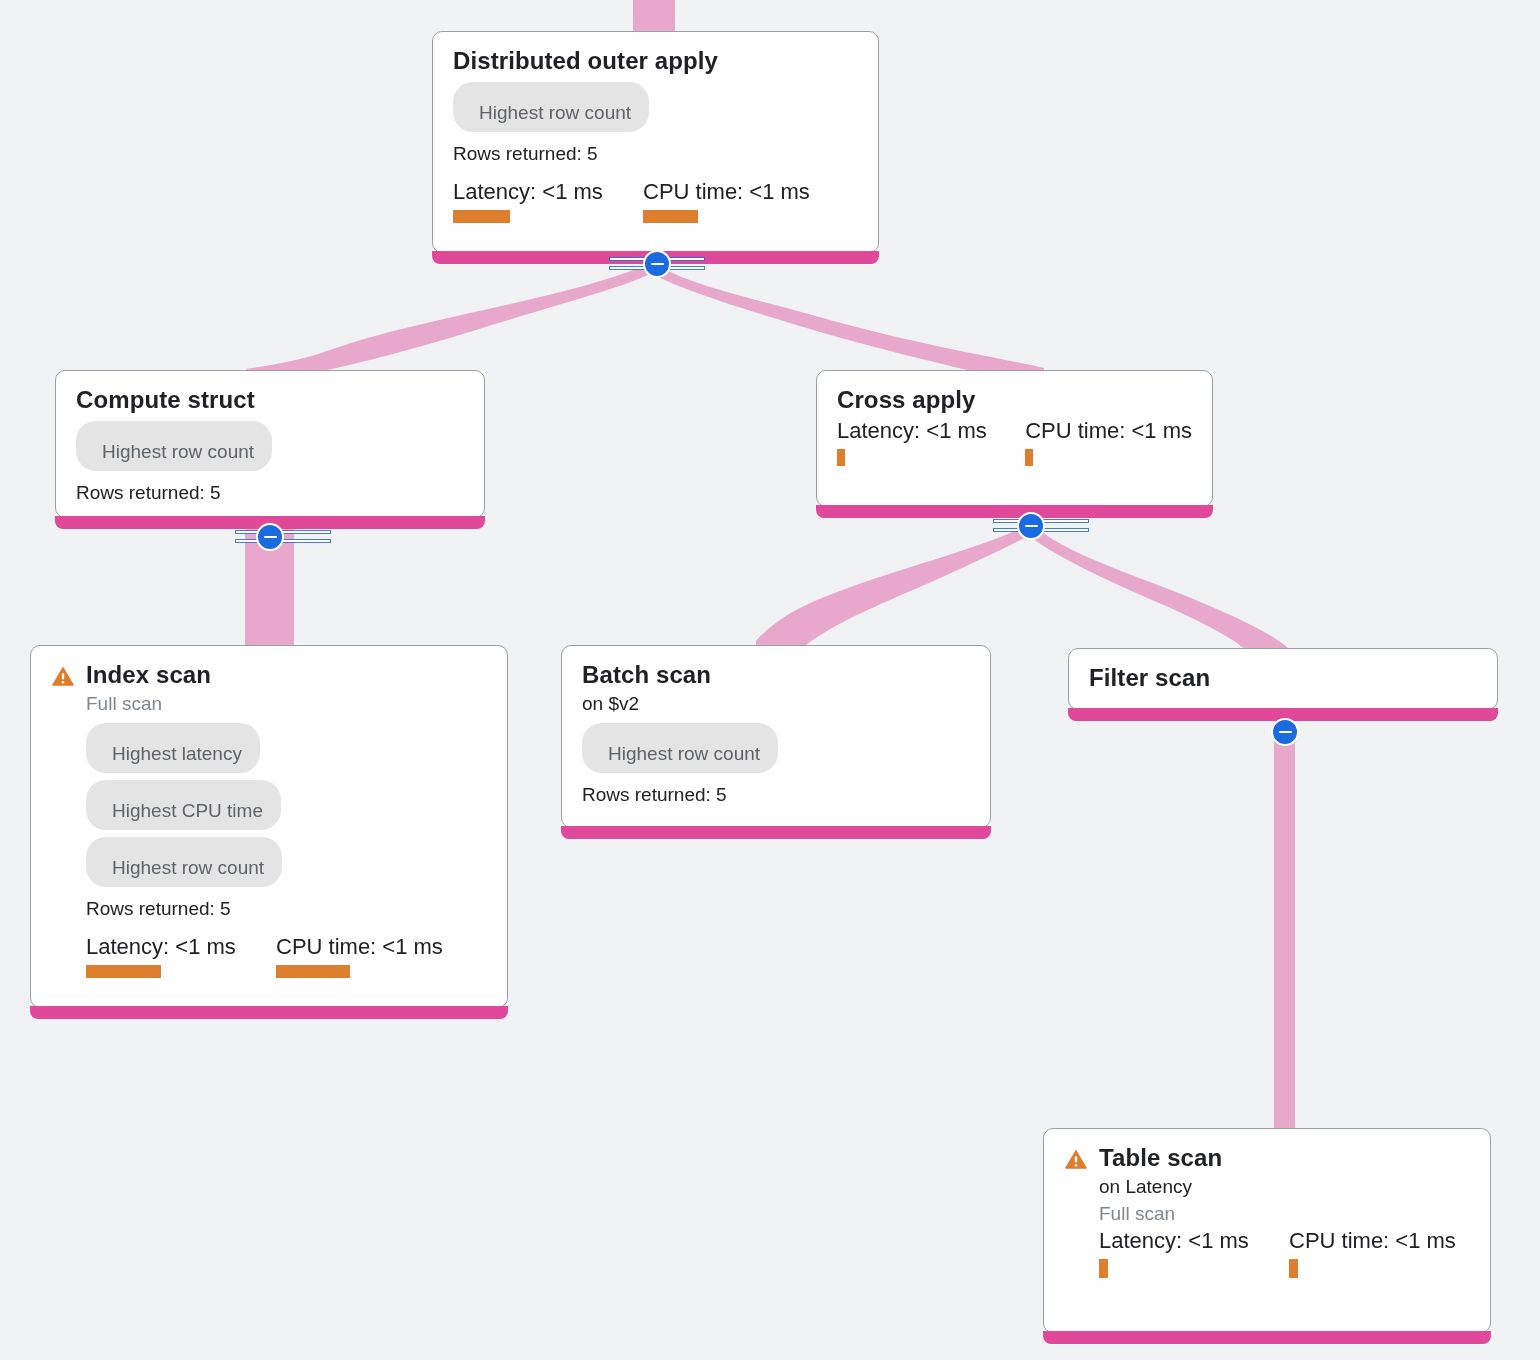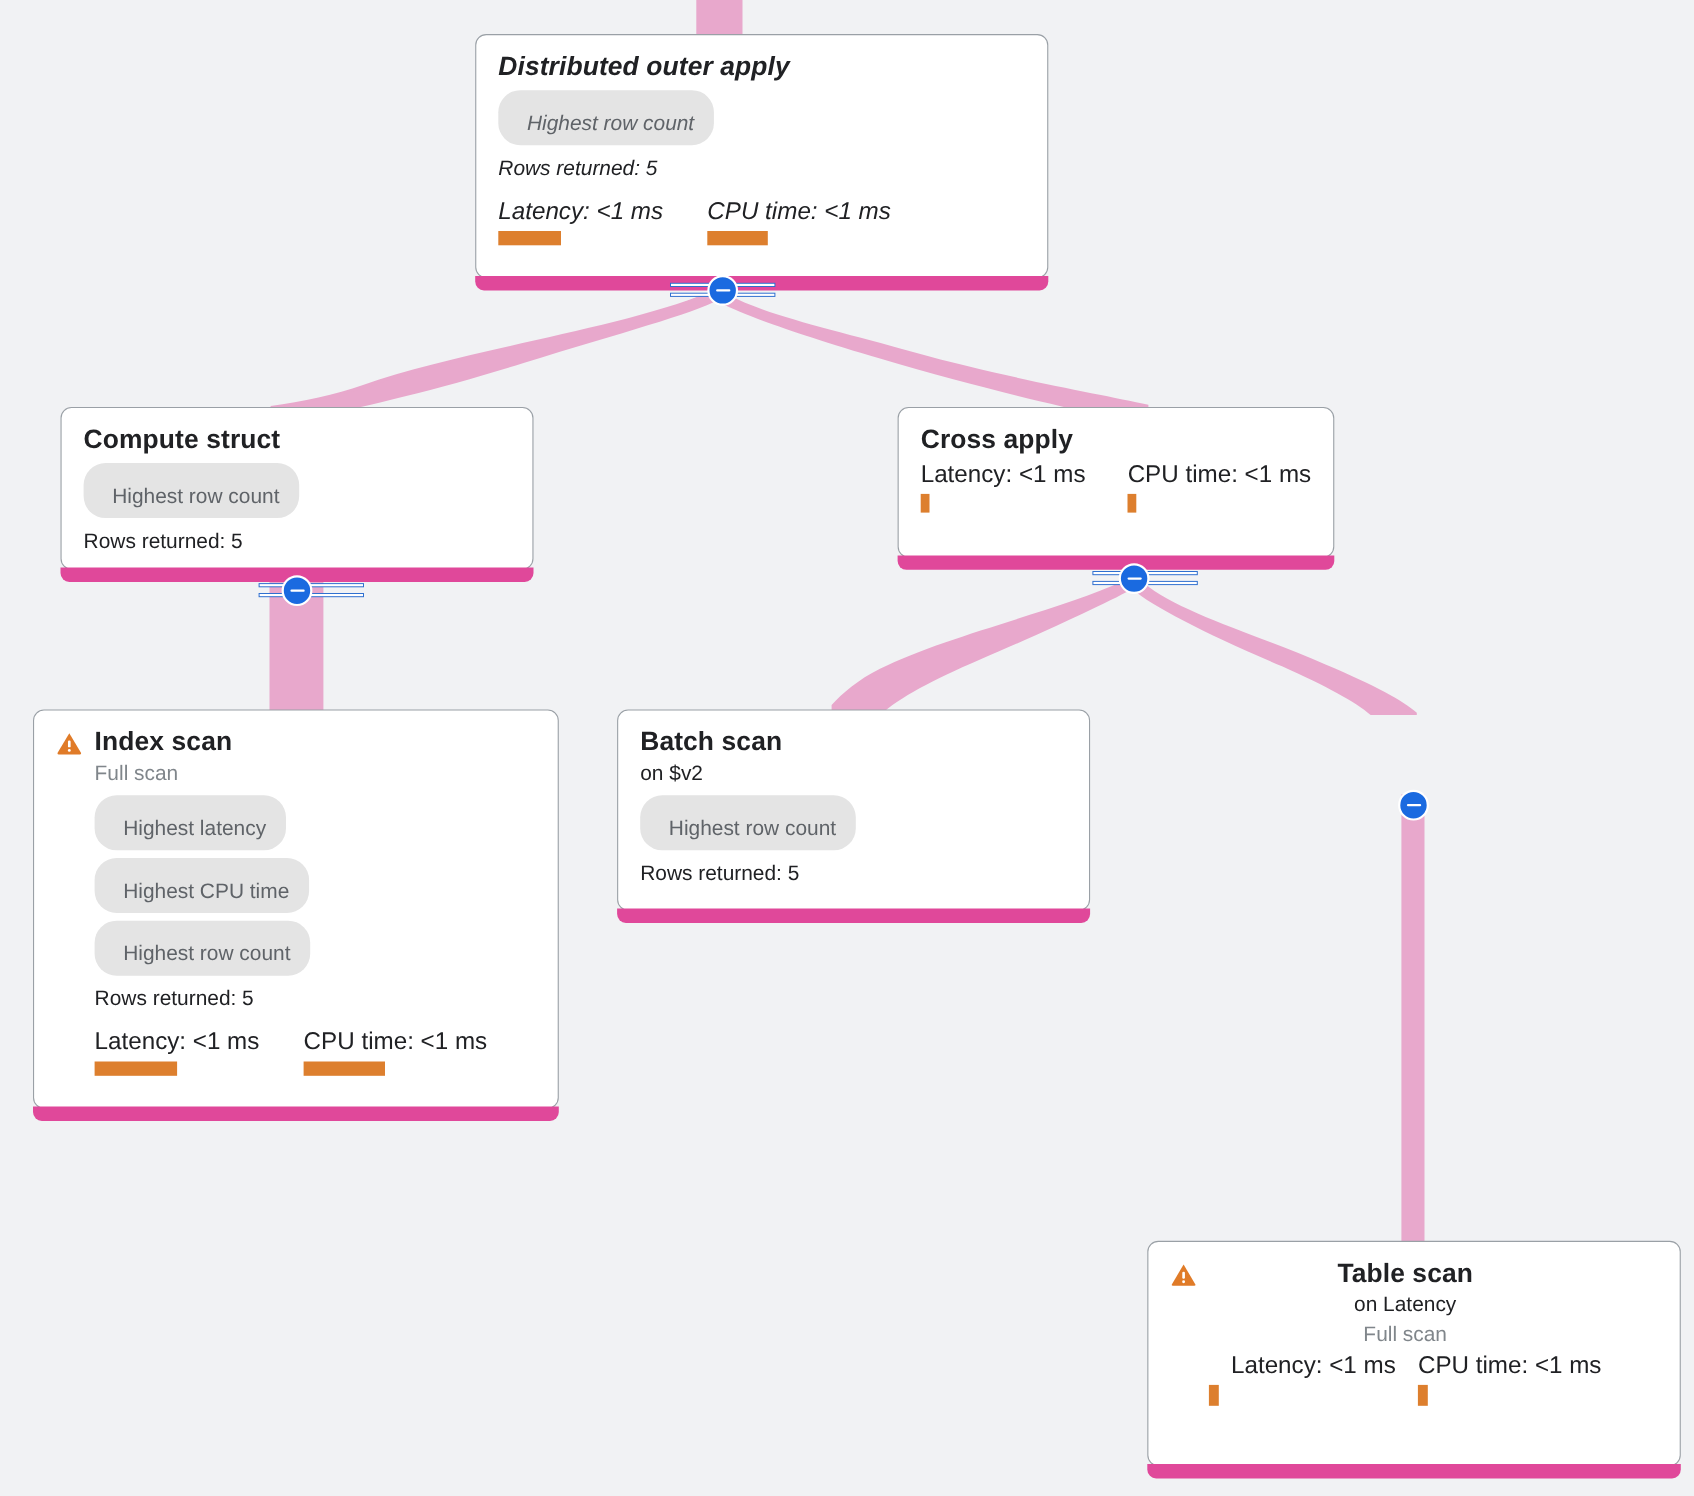--- a/index.html
+++ b/index.html
@@ -223,21 +223,21 @@
                C1250,623 1276,637 1288,648
                L1288,650
                L1246,650
                C1232,638 1206,624 1166,606
                C1100,578 1048,552 1030,536 Z"></path>
 
       <path d="M1274,722 L1295,722 L1295,1135 L1274,1135 Z"></path>
     </g>
   </svg>
 
-  <div class="node" style="left:432px; top:31px; width:521px; height:222px;font-style:italic;">
+  <div class="node" style="left:432px; top:31px; width:447px; height:222px;">
     <div class="node-head">
       <div class="node-body">
         <div class="node-title">Distributed outer apply</div>
         <div class="chips">
           <span class="chip">Highest row count</span>
         </div>
         <div class="rows-line">Rows returned: 5</div>
         <div class="metrics">
           <div class="metric" style="width:190px;">
             <span class="metric-label">Latency: &lt;1 ms</span>
@@ -338,23 +338,31 @@
         <div class="node-sub">on $v2</div>
         <div class="chips">
           <span class="chip">Highest row count</span>
         </div>
         <div class="rows-line">Rows returned: 5</div>
       </div>
     </div>
     <div class="node-bottom-bar"></div>
   </div>
 
+  <div class="node" style="left:1068px; top:648px; width:430px; height:62px;">
+    <div class="node-head">
+      <div class="node-body">
+        <div class="node-title">Filter scan</div>
+      </div>
+    </div>
+    <div class="node-bottom-bar"></div>
+  </div>
   <div class="collapse-handle" style="left:1271px; top:718px;"></div>
 
-  <div class="node" style="left:1043px; top:1128px; width:485px; height:205px;text-align:center;">
+  <div class="node" style="left:1043px; top:1128px; width:448px; height:205px;">
     <div class="node-head">
       <svg class="warn-icon" viewBox="0 0 24 24" xmlns="http://www.w3.org/2000/svg">
         <path d="M12 2.6 L22.6 20.4 Q23.3 21.8 21.7 21.8 L2.3 21.8 Q0.7 21.8 1.4 20.4 Z" fill="#e07b28"></path>
         <rect x="10.8" y="9.2" width="2.4" height="6.2" rx="1.1" fill="#ffffff"></rect>
         <circle cx="12" cy="18.2" r="1.3" fill="#ffffff"></circle>
       </svg>
       <div class="node-body">
         <div class="node-title">Table scan</div>
         <div class="node-sub">on Latency</div>
         <div class="node-sub muted">Full scan</div>

